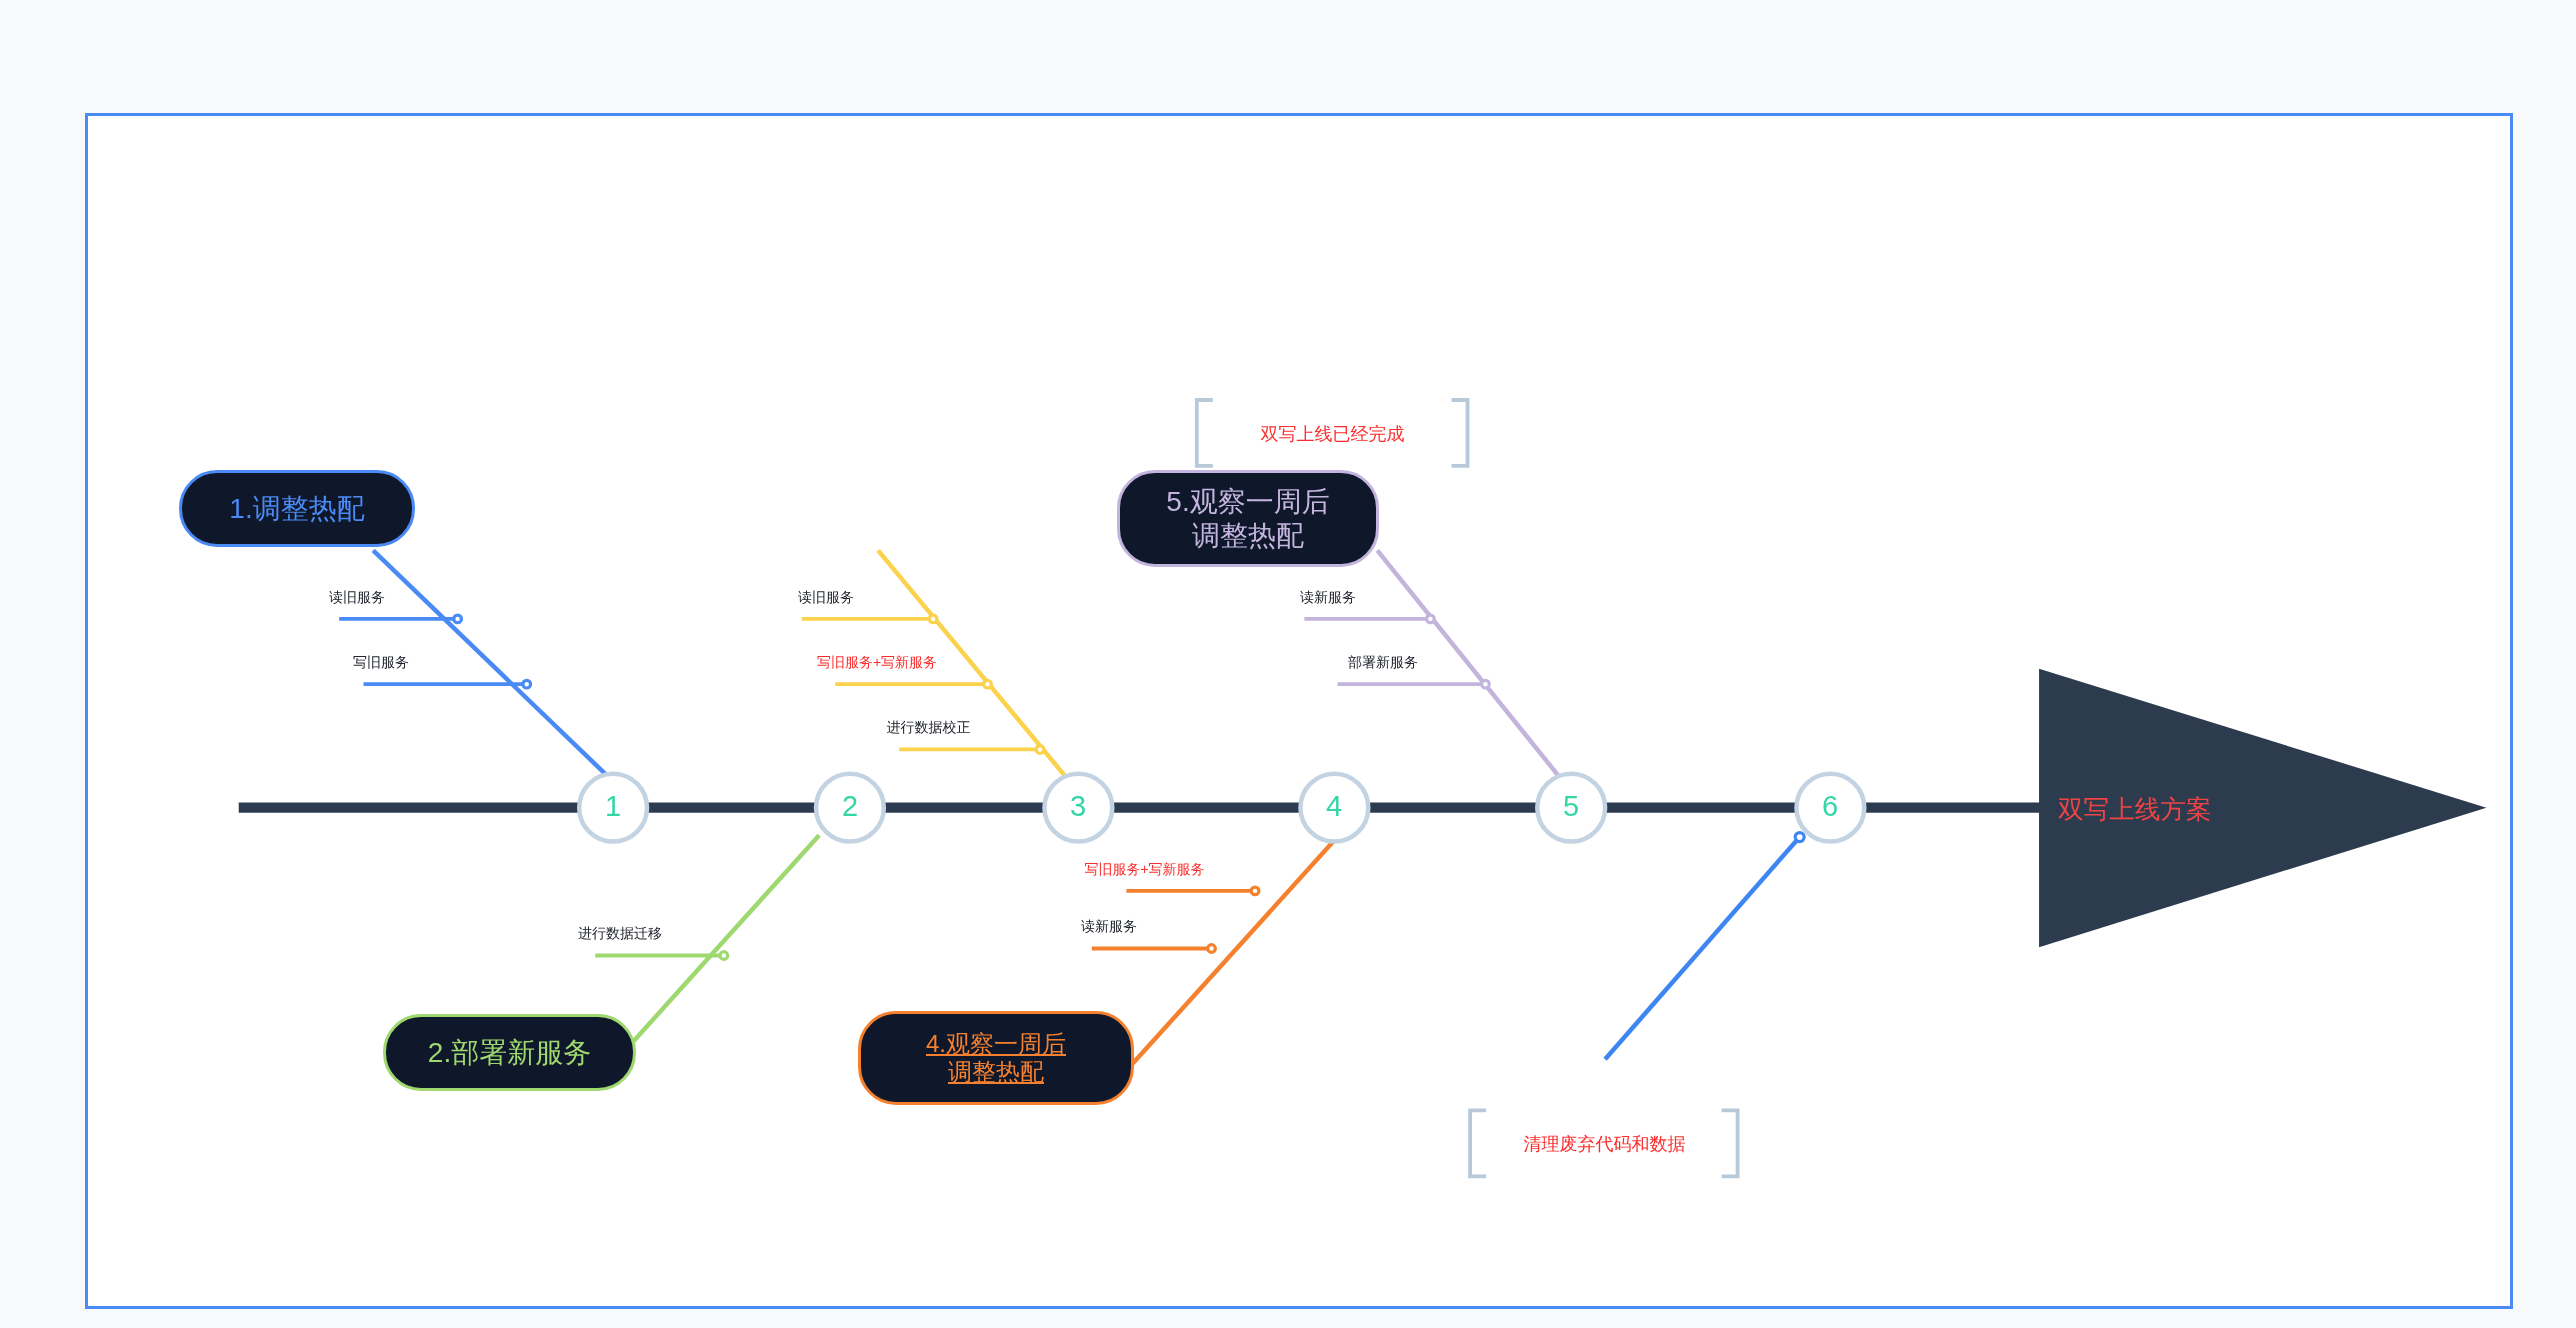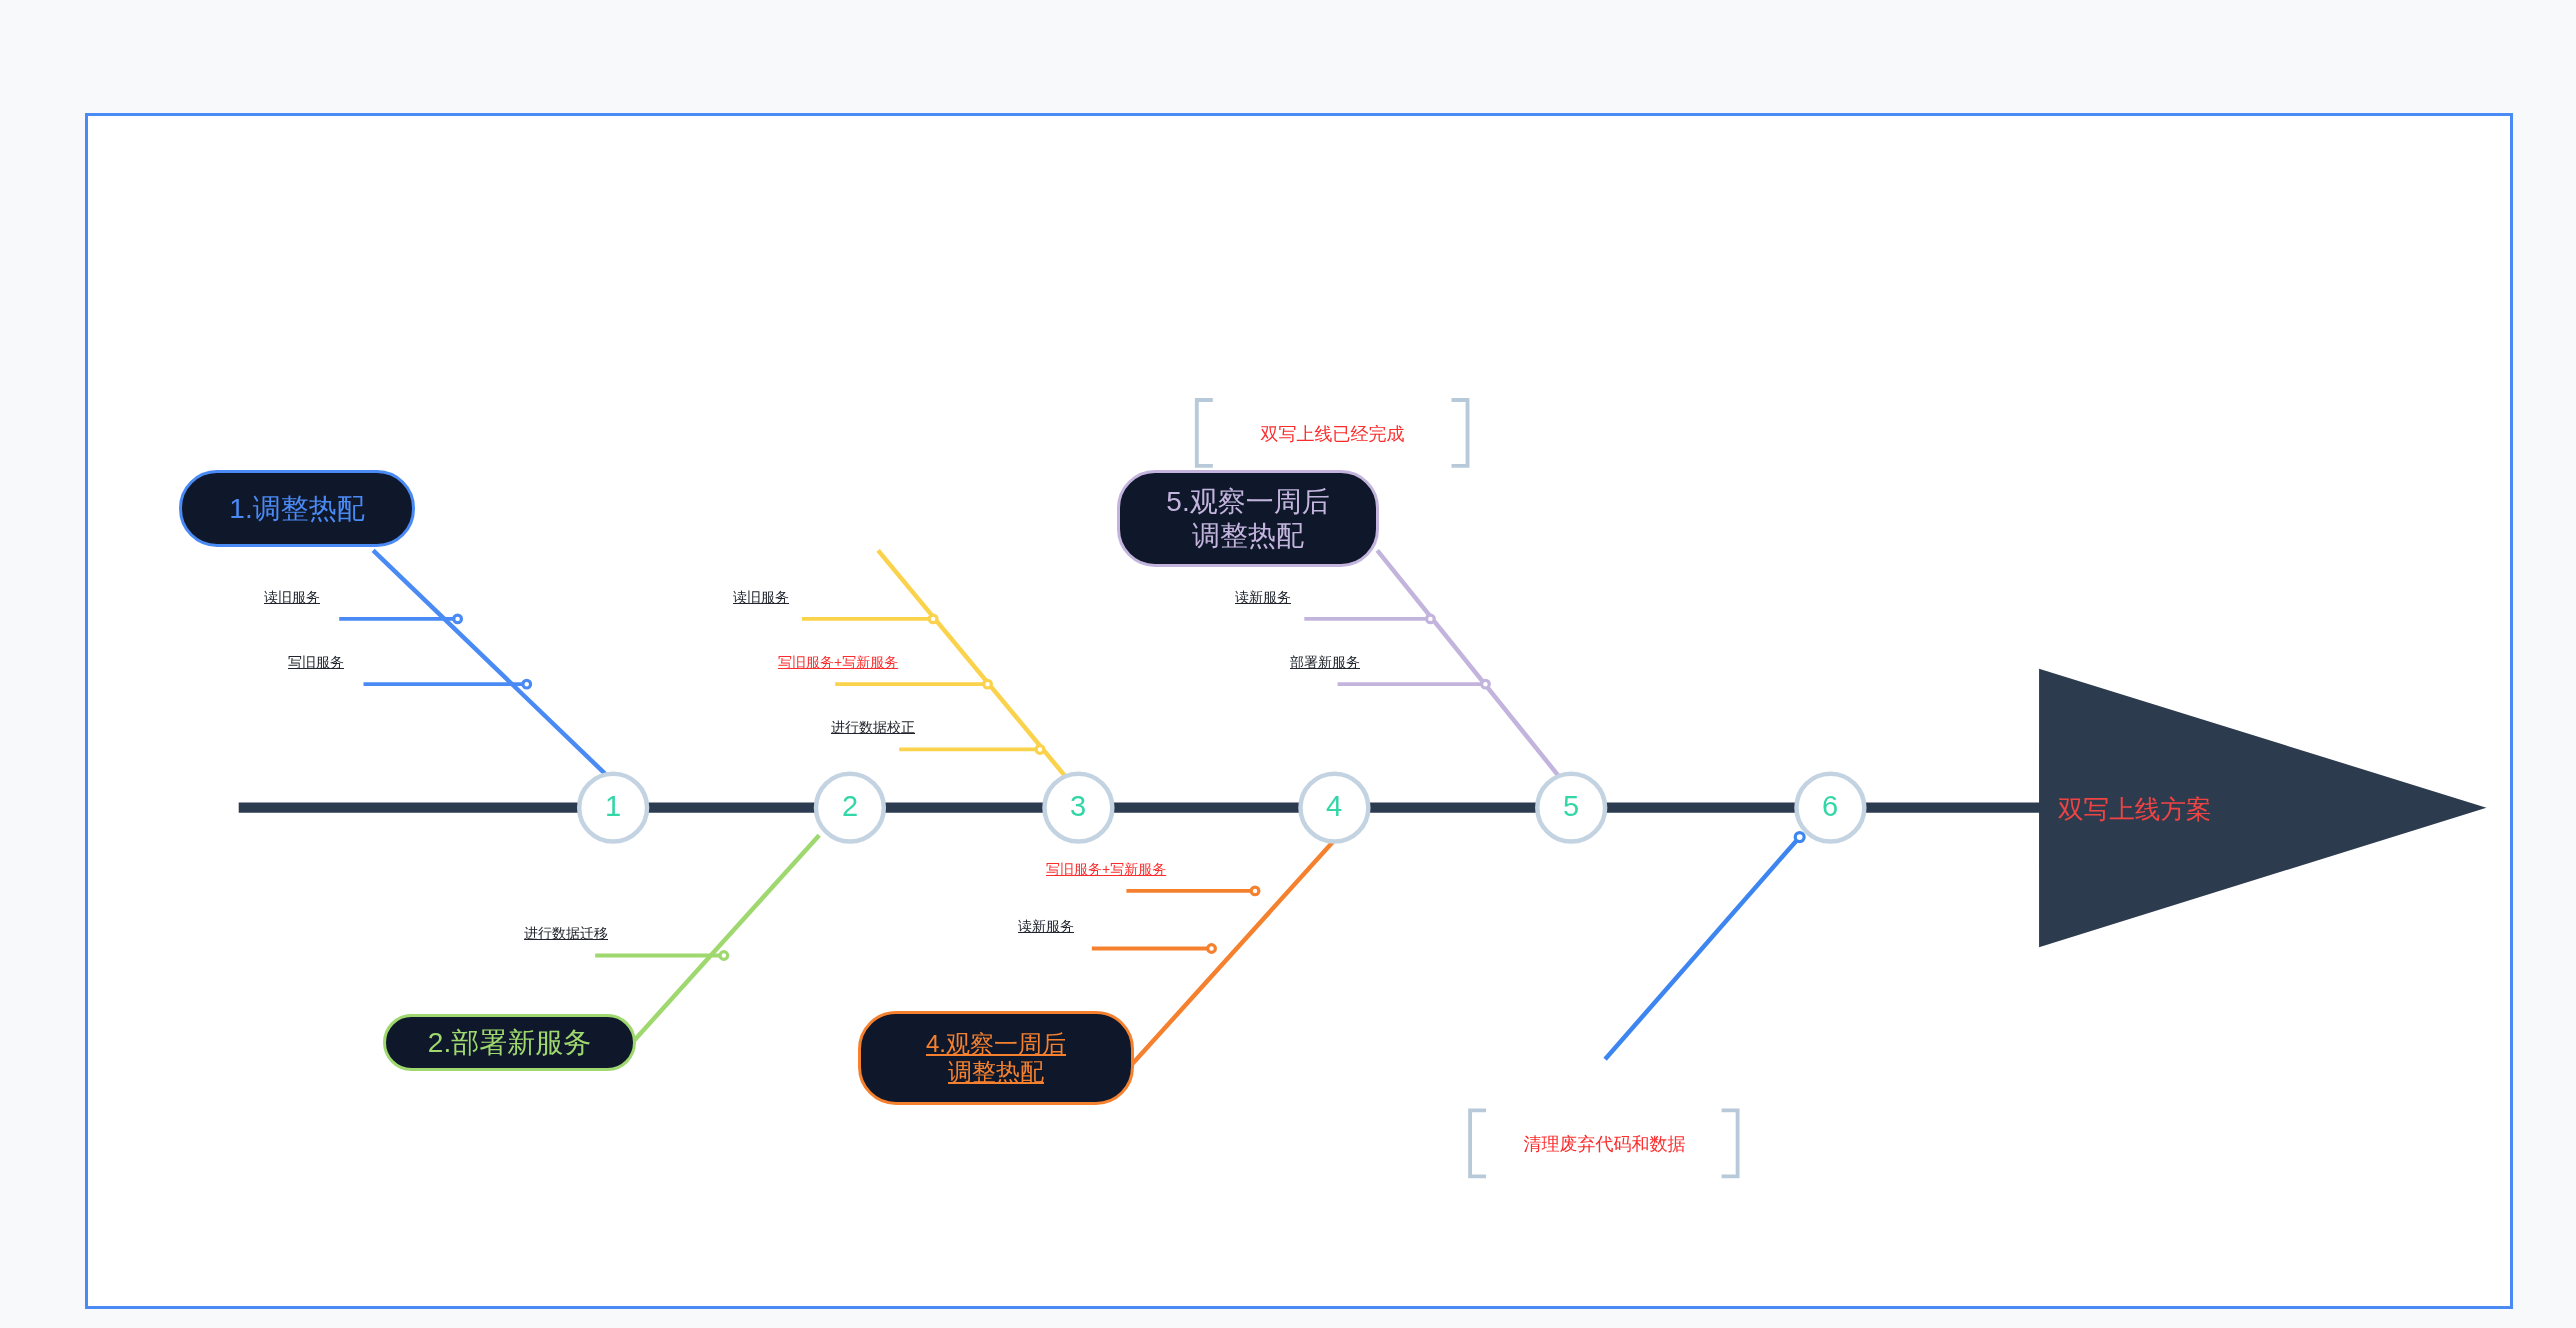--- a/index.html
+++ b/index.html
@@ -28,22 +28,21 @@
     text-align:center;
     line-height:1.18;
     white-space:pre-line;
     font-weight:400;
   }
   .branch-label{
     position:absolute;
     font-size:14px;
     color:#20242c;
     white-space:nowrap;
-    text-align:left;
-    text-decoration:underline;
+    text-align:center;
   }
   .branch-label.red{color:#fb2c2c;}
   .annot{
     position:absolute;
     font-size:18px;
     color:#fb2c2c;
     white-space:nowrap;
     display:flex;align-items:center;justify-content:center;
   }
   .spine-num{
@@ -125,21 +124,21 @@
   <div class="spine-num" style="left:831px;top:792px;width:38px;">2</div>
   <div class="spine-num" style="left:1059px;top:792px;width:38px;">3</div>
   <div class="spine-num" style="left:1315px;top:792px;width:38px;">4</div>
   <div class="spine-num" style="left:1552px;top:792px;width:38px;">5</div>
   <div class="spine-num" style="left:1811px;top:792px;width:38px;">6</div>
 
   <div class="head-title" style="left:2058px;top:792px;">双写上线方案</div>
 
   <div class="nodebox" style="left:179px;top:470px;width:236px;height:77px;border-color:#4a8af4;color:#4a8af4;font-size:28px;">1.调整热配</div>
 
-  <div class="nodebox" style="left:383px;top:1014px;width:253px;height:57px;border-color:#9ed86f;color:#9ed86f;font-size:28px;">2.部署新服务</div>
+  <div class="nodebox" style="left:383px;top:1014px;width:253px;height:77px;border-color:#9ed86f;color:#9ed86f;font-size:28px;">2.部署新服务</div>
 
 
   <div class="nodebox" style="left:858px;top:1011px;width:276px;height:94px;border-color:#f5812f;color:#f5812f;font-size:24px;text-decoration:underline;">4.观察一周后
 调整热配</div>
 
   <div class="nodebox" style="left:1117px;top:470px;width:262px;height:97px;border-color:#c3b4dd;color:#c3b4dd;font-size:28px;">5.观察一周后
 调整热配</div>
 
 
   <div class="branch-label" style="left:264px;top:589px;width:186px;">读旧服务</div>

